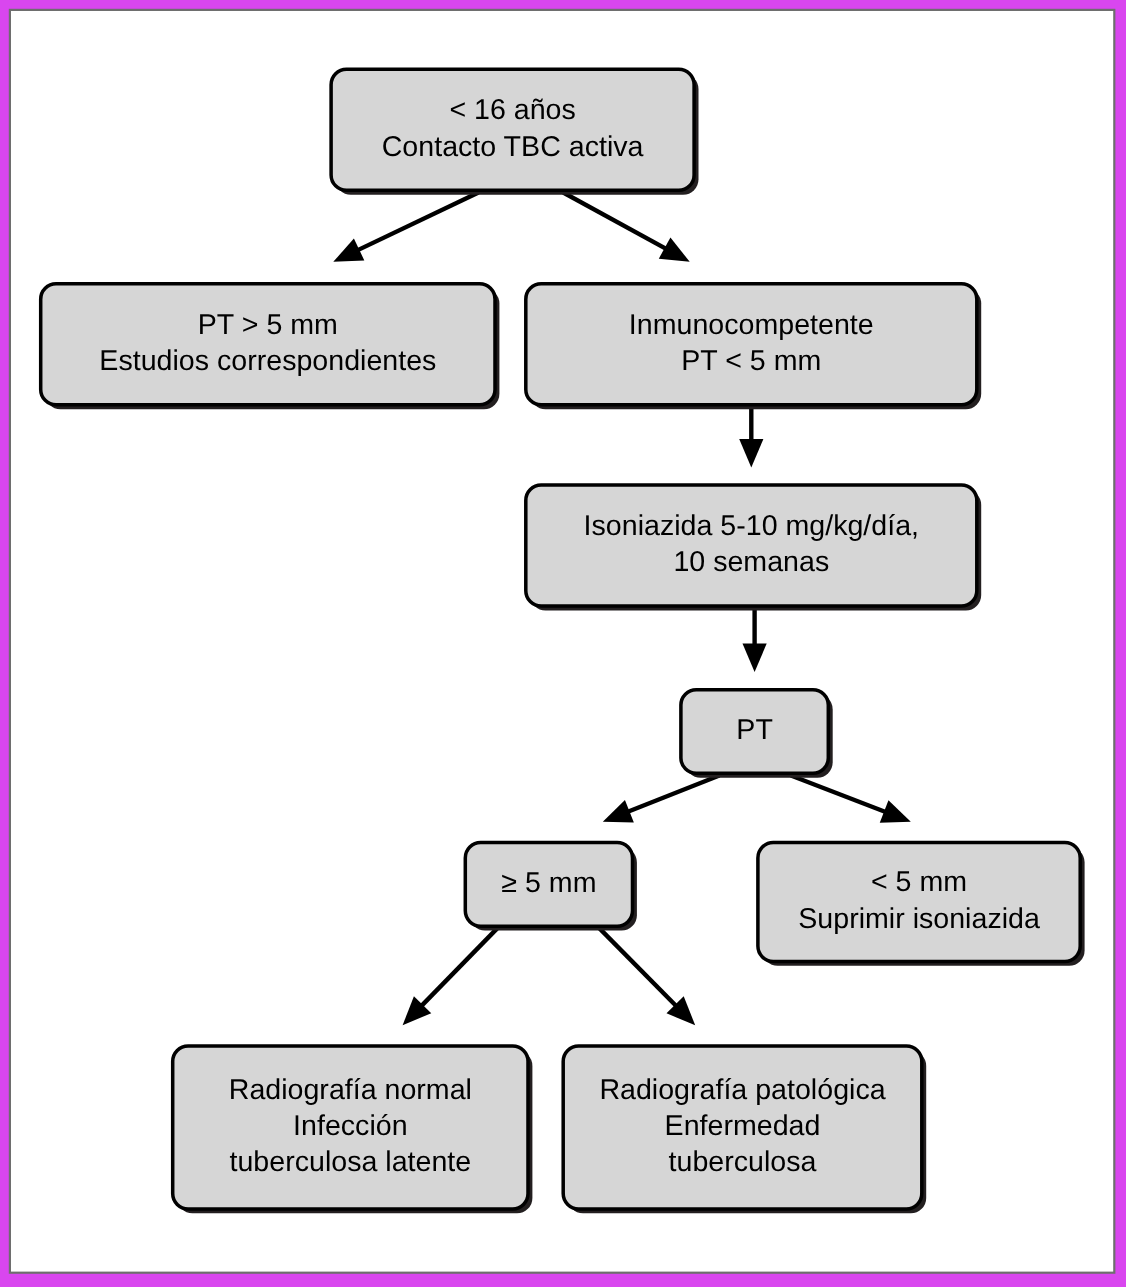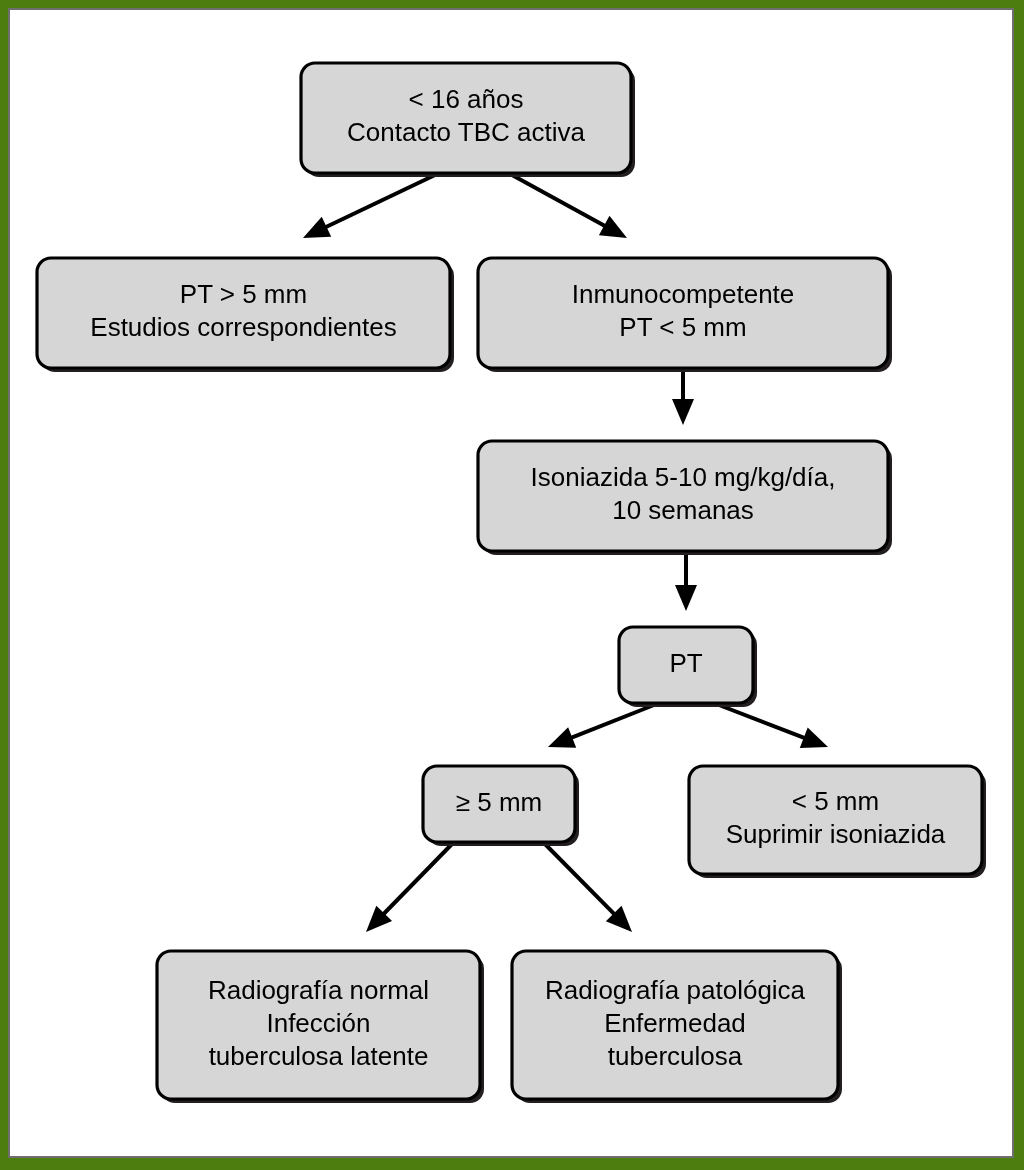--- a/index.html
+++ b/index.html
@@ -10,21 +10,21 @@
   body {
     width: 1024px;
     height: 1170px;
     font-family: "Liberation Sans", sans-serif;
     overflow: hidden;
   }
   #diagram-root {
     position: relative;
     width: 1024px;
     height: 1170px;
-    background: #4d7c0f;
+    background: #d946ef;
   }
   svg#flowchart {
     display: block;
     width: 1024px;
     height: 1170px;
   }
   .frame-rect {
     fill: #ffffff;
     stroke: #6e6e6e;
     stroke-width: 2;

